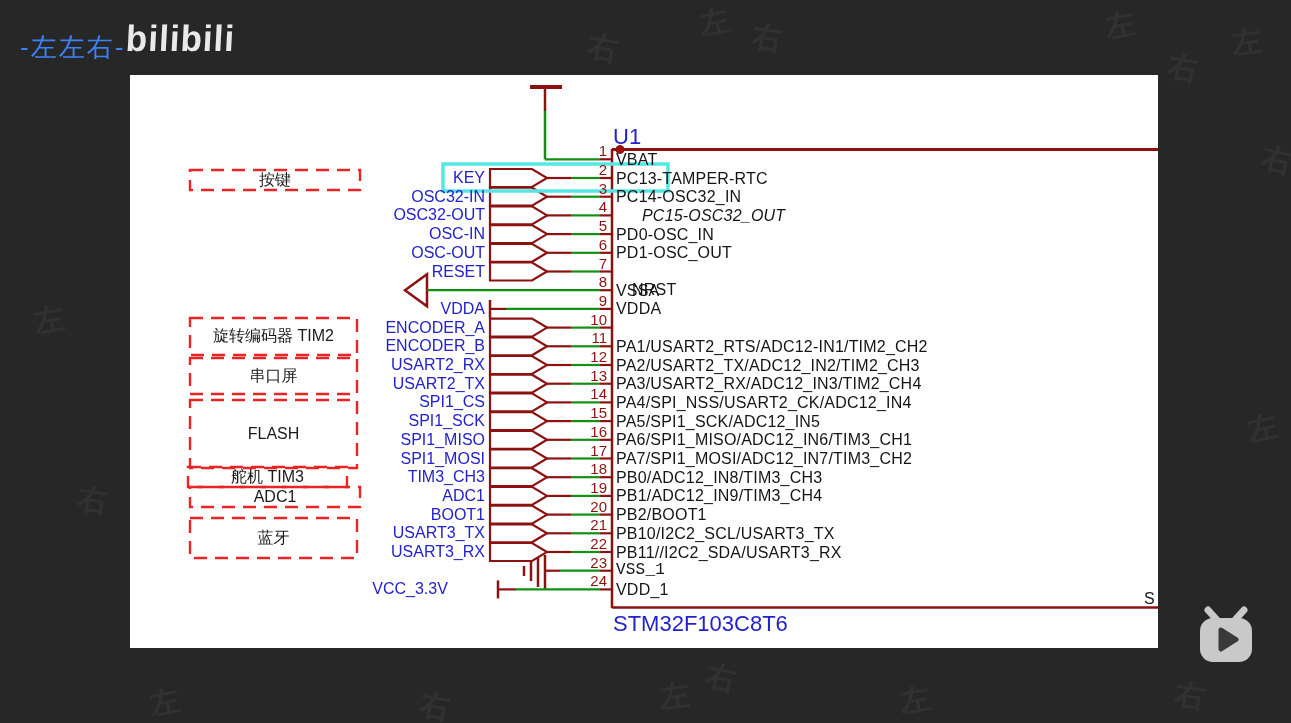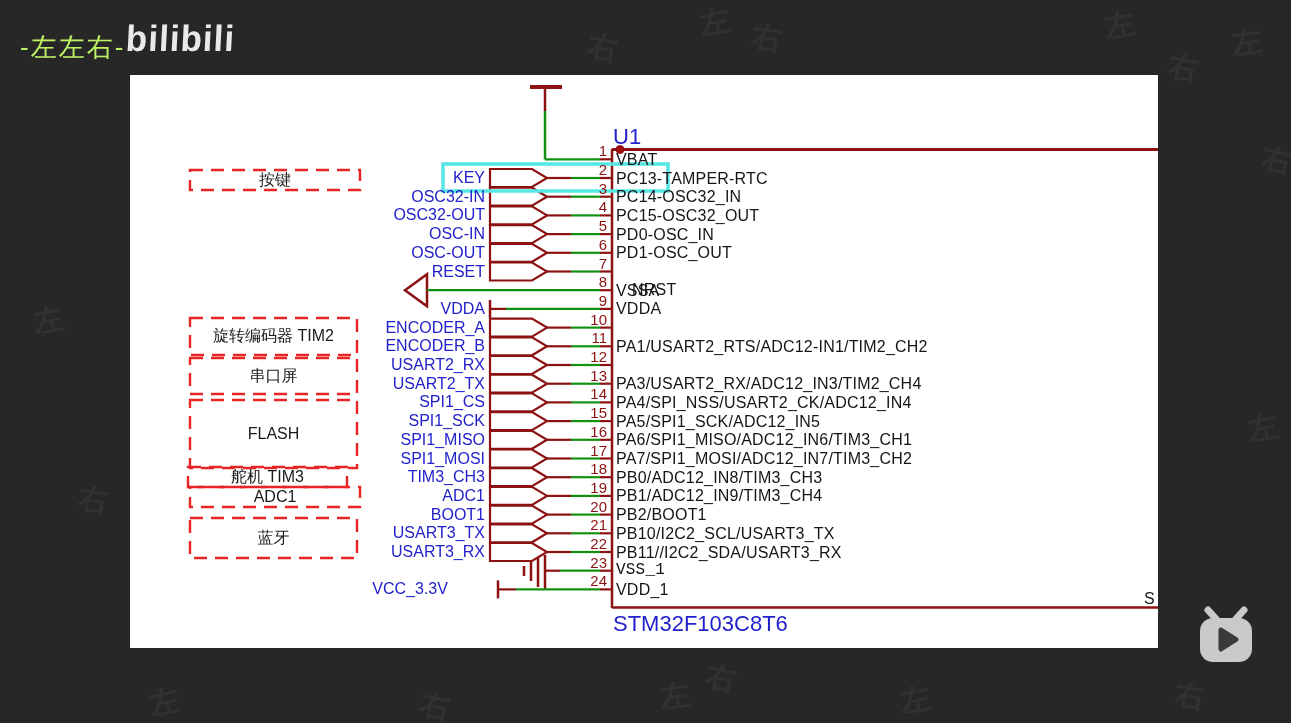--- a/index.html
+++ b/index.html
@@ -1,20 +1,20 @@
 <!DOCTYPE html>
 <html><head>
 <meta charset="utf-8">
 <style>
   html,body{margin:0;padding:0;}
   body{width:1291px;height:723px;background:#272727;overflow:hidden;
        font-family:"Liberation Sans","DejaVu Sans",sans-serif;}
   #frame{position:relative;width:1291px;height:723px;background:#272727;overflow:hidden;}
   .wm{position:absolute;color:#9d9d9d;opacity:.085;font-size:30px;font-weight:bold;pointer-events:none;}
-  #uploader{position:absolute;left:20px;top:30px;font-size:26px;color:#bef264;letter-spacing:2px;}
+  #uploader{position:absolute;left:20px;top:30px;font-size:26px;color:#3b82f6;letter-spacing:2px;}
   #logo{position:absolute;left:126px;top:18px;font-size:35px;font-weight:bold;color:#e9e9e9;
         transform:skewX(-3deg) scaleY(1.05);letter-spacing:1px;}
   #canvas{position:absolute;left:130px;top:75px;width:1028px;height:573px;background:#ffffff;}
   #sch-svg{position:absolute;left:0;top:0;}
   .pin-num{position:absolute;width:50px;text-align:right;font-size:15px;line-height:17px;color:#8c1212;}
   .pin-name{position:absolute;font-size:16px;line-height:19px;color:#151515;white-space:nowrap;letter-spacing:.2px;}
   .net-label{position:absolute;width:160px;text-align:right;font-size:16px;line-height:20px;
              color:#2222cc;white-space:nowrap;}
   .box-label{position:absolute;display:flex;align-items:center;justify-content:center;
              font-size:16px;color:#1a1a1a;white-space:nowrap;}
@@ -165,21 +165,21 @@
     <div class="edge-s">S</div>
   <div class="pin-num" style="left: 427px; top: 67.3px;">1</div>
       <div class="pin-name" style="left: 486px; top: 74.8px;">VBAT</div>
       <div class="pin-num" style="left: 427px; top: 86px;">2</div>
       <div class="pin-name" style="left: 486px; top: 93.5px;">PC13-TAMPER-RTC</div>
       <div class="net-label" style="left: 195px; top: 93px;">KEY</div>
       <div class="pin-num" style="left: 427px; top: 104.7px;">3</div>
       <div class="pin-name" style="left: 486px; top: 112.2px;">PC14-OSC32_IN</div>
       <div class="net-label" style="left: 195px; top: 111.7px; text-align: right;">OSC32-IN</div>
       <div class="pin-num" style="left: 427px; top: 123.4px;">4</div>
-      <div class="pin-name" style="left: 486px; top: 130.9px;">PC15-OSC32_OUT</div>
+      <div class="pin-name" style="left: 512px; top: 130.9px; font-style: italic;">PC15-OSC32_OUT</div>
       <div class="net-label" style="left: 195px; top: 130.4px;">OSC32-OUT</div>
       <div class="pin-num" style="left: 427px; top: 142.1px;">5</div>
       <div class="pin-name" style="left: 486px; top: 149.6px;">PD0-OSC_IN</div>
       <div class="net-label" style="left: 195px; top: 149.1px;">OSC-IN</div>
       <div class="pin-num" style="left: 427px; top: 160.8px;">6</div>
       <div class="pin-name" style="left: 486px; top: 168.3px;">PD1-OSC_OUT</div>
       <div class="net-label" style="left: 195px; top: 167.8px;">OSC-OUT</div>
       <div class="pin-num" style="left: 427px; top: 179.5px;">7</div>
       <div class="pin-name" style="left: 486px; top: 205px; margin-left: 16px;">NRST</div>
       <div class="net-label" style="left: 195px; top: 186.5px;">RESET</div>
@@ -187,20 +187,21 @@
       <div class="pin-name" style="left: 486px; top: 205.7px;">VSSA</div>
       <div class="pin-num" style="left: 427px; top: 216.9px;">9</div>
       <div class="pin-name" style="left: 486px; top: 224.4px;">VDDA</div>
       <div class="net-label" style="left: 195px; top: 223.9px;">VDDA</div>
       <div class="pin-num" style="left: 427px; top: 235.6px;">10</div>
       <div class="net-label" style="left: 195px; top: 242.6px;">ENCODER_A</div>
       <div class="pin-num" style="left: 427px; top: 254.3px;">11</div>
       <div class="pin-name" style="left: 486px; top: 261.8px;">PA1/USART2_RTS/ADC12-IN1/TIM2_CH2</div>
       <div class="net-label" style="left: 195px; top: 261.3px;">ENCODER_B</div>
       <div class="pin-num" style="left: 427px; top: 273px;">12</div>
+      <div class="pin-name" style="left: 486px; top: 280.5px;">PA2/USART2_TX/ADC12_IN2/TIM2_CH3</div>
       <div class="net-label" style="left: 195px; top: 280px;">USART2_RX</div>
       <div class="pin-num" style="left: 427px; top: 291.7px;">13</div>
       <div class="pin-name" style="left: 486px; top: 299.2px;">PA3/USART2_RX/ADC12_IN3/TIM2_CH4</div>
       <div class="net-label" style="left: 195px; top: 298.7px;">USART2_TX</div>
       <div class="pin-num" style="left: 427px; top: 310.4px;">14</div>
       <div class="pin-name" style="left: 486px; top: 317.9px;">PA4/SPI_NSS/USART2_CK/ADC12_IN4</div>
       <div class="net-label" style="left: 195px; top: 317.4px;">SPI1_CS</div>
       <div class="pin-num" style="left: 427px; top: 329.1px;">15</div>
       <div class="pin-name" style="left: 486px; top: 336.6px;">PA5/SPI1_SCK/ADC12_IN5</div>
       <div class="net-label" style="left: 195px; top: 336.1px;">SPI1_SCK</div>

